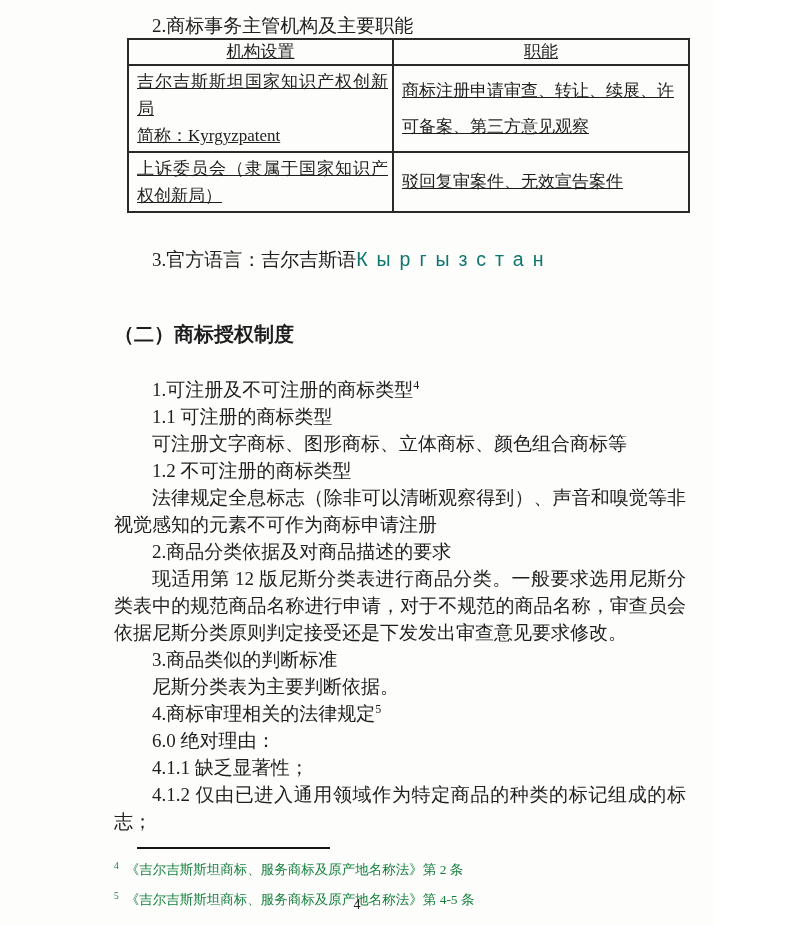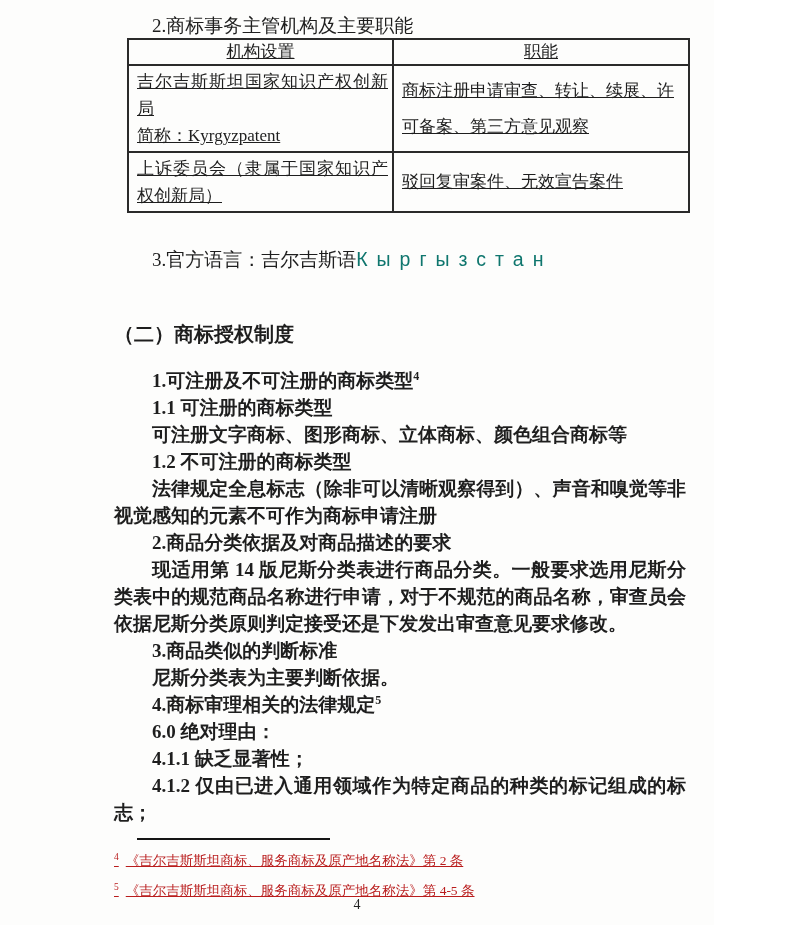--- a/index.html
+++ b/index.html
@@ -72,21 +72,21 @@
 
   
   .section-heading{
     margin-top:47px;
     font-size:20px;
     font-weight:bold;
     line-height:28px;
   }
 
   
-  .bodyblock{margin-top:19px;font-weight:bold;}
+  .bodyblock{margin-top:28px;}
   .bl{
     font-size:19px;
     line-height:27px;
     line-break:strict;
   }
   .bl.j{
     text-align:justify;
     text-align-last:justify;
   }
   sup.tsup{
@@ -97,22 +97,21 @@
 
   
   .fn-divider{
     width:193px;
     border-top:2.5px solid #151515;
     margin:12px 0 6px 23px;
   }
   .fn{
     font-size:13.5px;
     line-height:30px;
-    color:#b91c1c;
-    text-decoration:underline;
+    color:#15803d;
   }
   .fn sup{
     font-size:9.5px;
     line-height:0;
     vertical-align:super;
     margin-right:7px;
   }
   .page-number{
     position:absolute;
     left:0;right:0;
@@ -163,21 +162,21 @@
     <div class="section-heading">（二）商标授权制度</div>
 
     <div class="bodyblock">
       <div class="bl indent"><span>1.可注册及不可注册的商标类型</span><sup class="tsup">4</sup></div>
       <div class="bl indent">1.1 可注册的商标类型</div>
       <div class="bl indent">可注册文字商标、图形商标、立体商标、颜色组合商标等</div>
       <div class="bl indent">1.2 不可注册的商标类型</div>
       <div class="bl indent j">法律规定全息标志（除非可以清晰观察得到）、声音和嗅觉等非</div>
       <div class="bl">视觉感知的元素不可作为商标申请注册</div>
       <div class="bl indent">2.商品分类依据及对商品描述的要求</div>
-      <div class="bl indent j">现适用第 14 版尼斯分类表进行商品分类。一般要求选用尼斯分</div>
+      <div class="bl indent j">现适用第 12 版尼斯分类表进行商品分类。一般要求选用尼斯分</div>
       <div class="bl j">类表中的规范商品名称进行申请，对于不规范的商品名称，审查员会</div>
       <div class="bl">依据尼斯分类原则判定接受还是下发发出审查意见要求修改。</div>
       <div class="bl indent">3.商品类似的判断标准</div>
       <div class="bl indent">尼斯分类表为主要判断依据。</div>
       <div class="bl indent"><span>4.商标审理相关的法律规定</span><sup class="tsup">5</sup></div>
       <div class="bl indent">6.0 绝对理由：</div>
       <div class="bl indent">4.1.1 缺乏显著性；</div>
       <div class="bl indent j">4.1.2 仅由已进入通用领域作为特定商品的种类的标记组成的标</div>
       <div class="bl">志；</div>
     </div>

